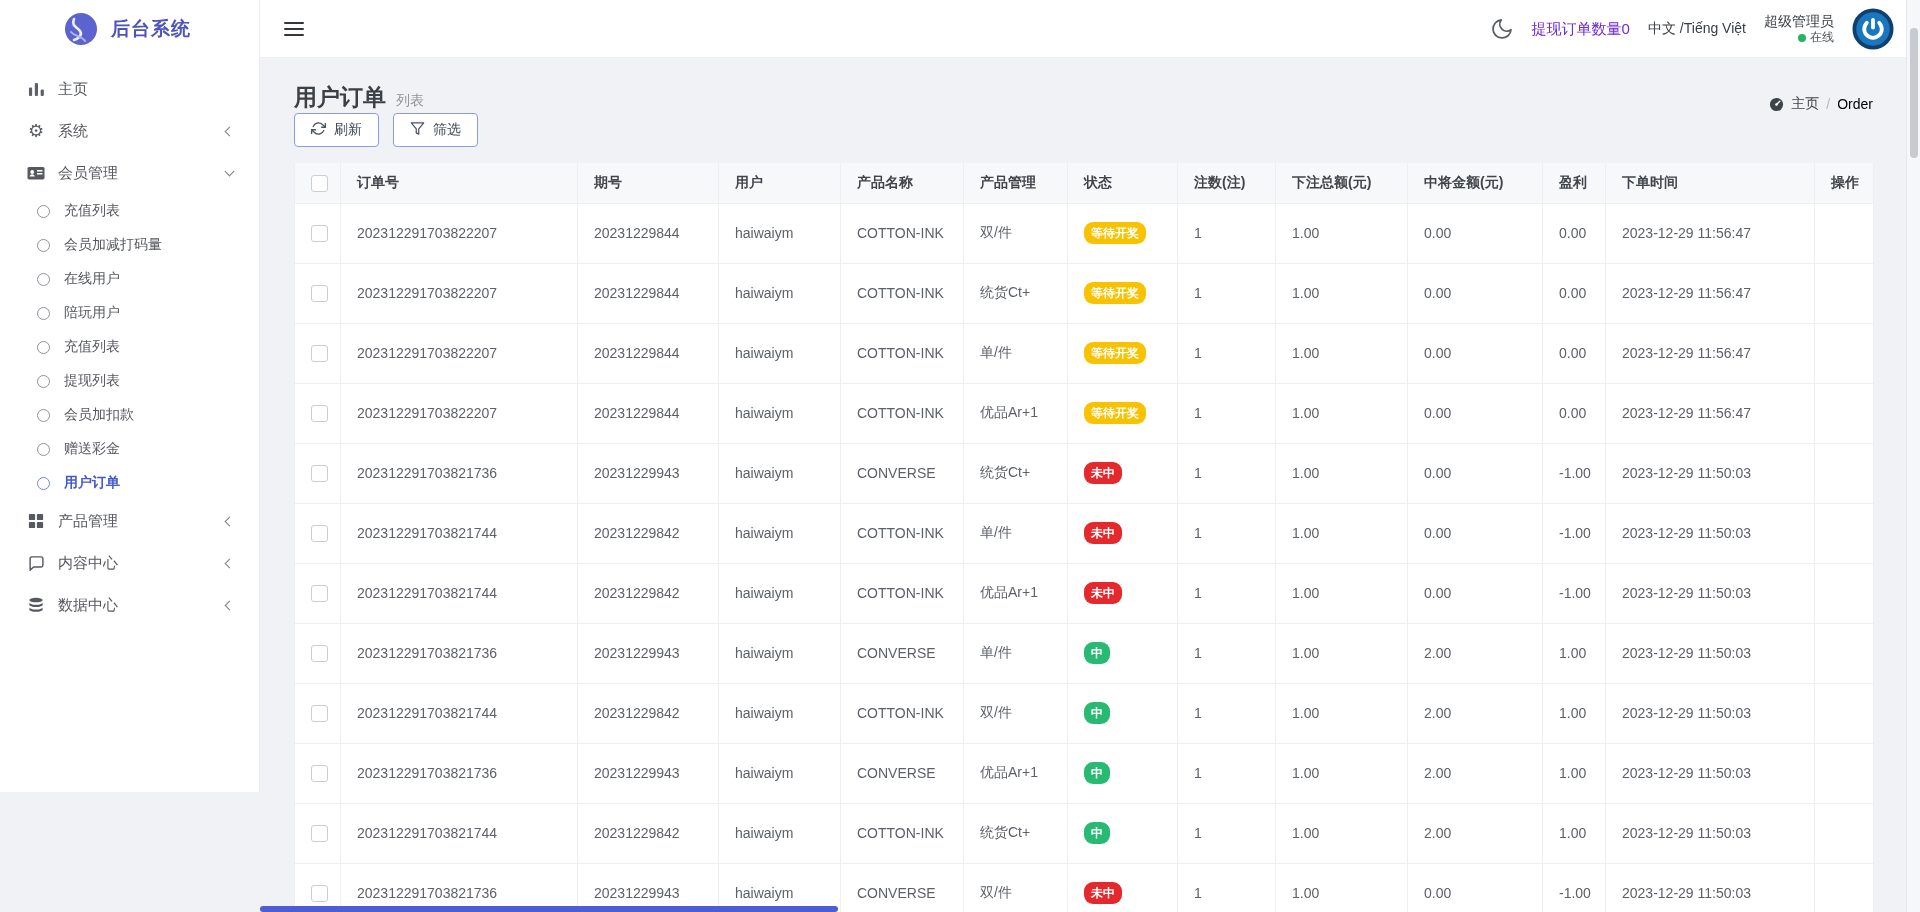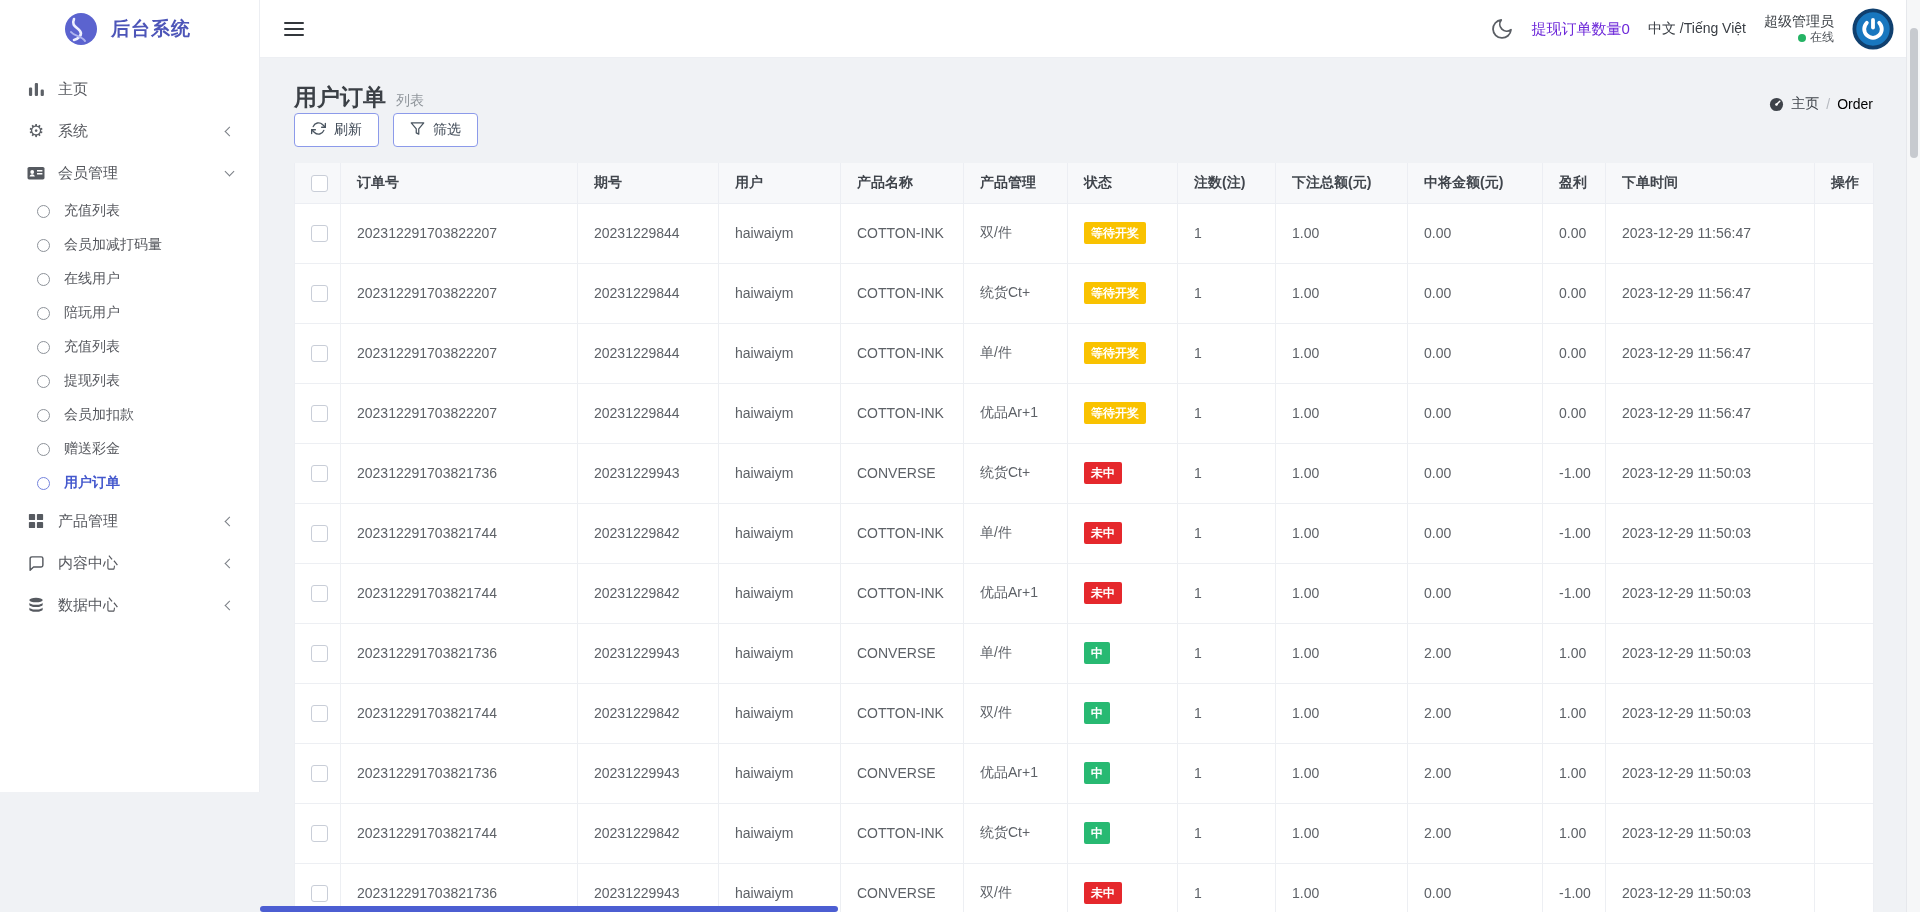--- a/index.html
+++ b/index.html
@@ -65,21 +65,21 @@
          font-family:inherit; }
   .btn svg { color:#4a5560; }
 
   .card { margin-top:16px; background:#fff; width:1579px; border-radius:4px 4px 0 0; }
   table { border-collapse:collapse; table-layout:fixed; width:1579px; }
   thead th { background:#f7f8fa; height:40px; font-size:14px; font-weight:700; color:#40454c;
              text-align:left; padding:0 6px 0 16px; border:1px solid #eceef3; border-top:none; white-space:nowrap; }
   tbody td { height:60px; font-size:14px; color:#5d6167; padding:0 6px 0 16px;
              border:1px solid #edeff3; background:#fff; white-space:nowrap; }
   .cb { width:17px; height:17px; border:1.6px solid #c9ced8; border-radius:3px; background:#fff; display:inline-block; cursor:pointer; vertical-align:middle; }
-  .badge { display:inline-block; padding:5px 7px; border-radius:2px; color:#fff; font-size:12px; line-height:1; font-weight:700; }
+  .badge { display:inline-block; padding:5px 7px; border-radius:9px; color:#fff; font-size:12px; line-height:1; font-weight:700; }
 
   
   .h-scrollbar { position:absolute; left:0; bottom:0; width:578px; height:6px; background:#4c5ed2; border-radius:3px; cursor:pointer; }
   .v-scrollbar { position:fixed; top:0; right:0; width:14px; height:912px; background:#f6f7f8; border-left:1px solid #e6e8ec; }
   .v-thumb { position:absolute; top:28px; left:3px; width:8px; height:130px; background:#c7cacf; border-radius:4px; cursor:pointer; }
 </style>
 </head>
 <body>
 
 <div class="app">

